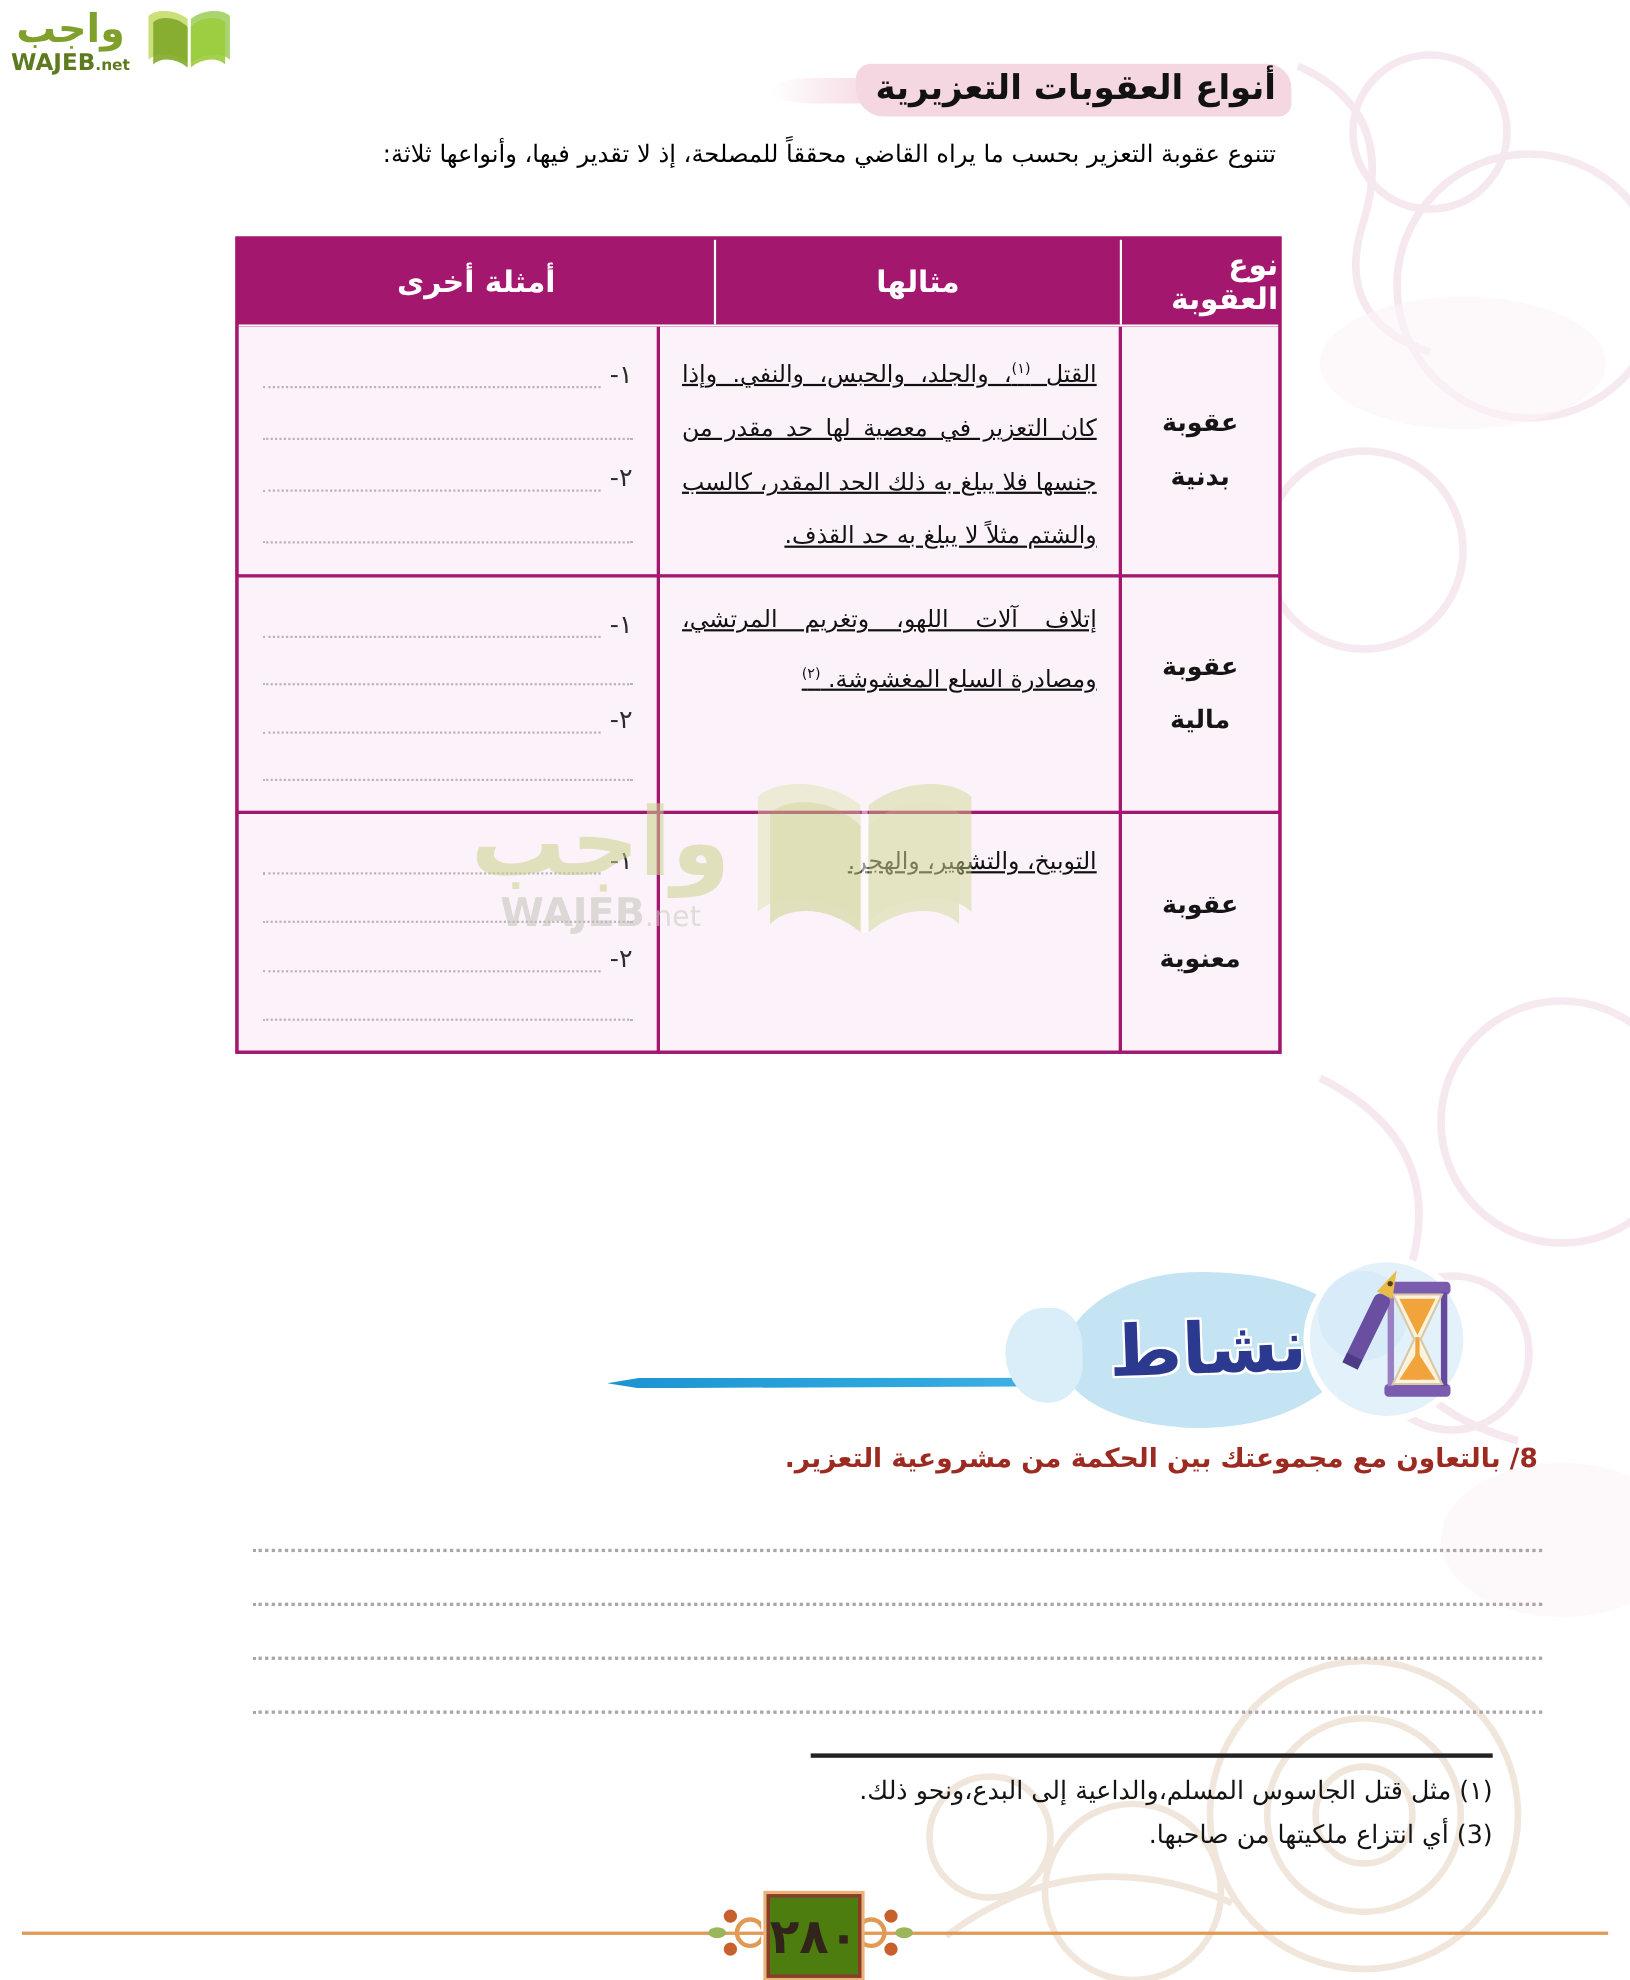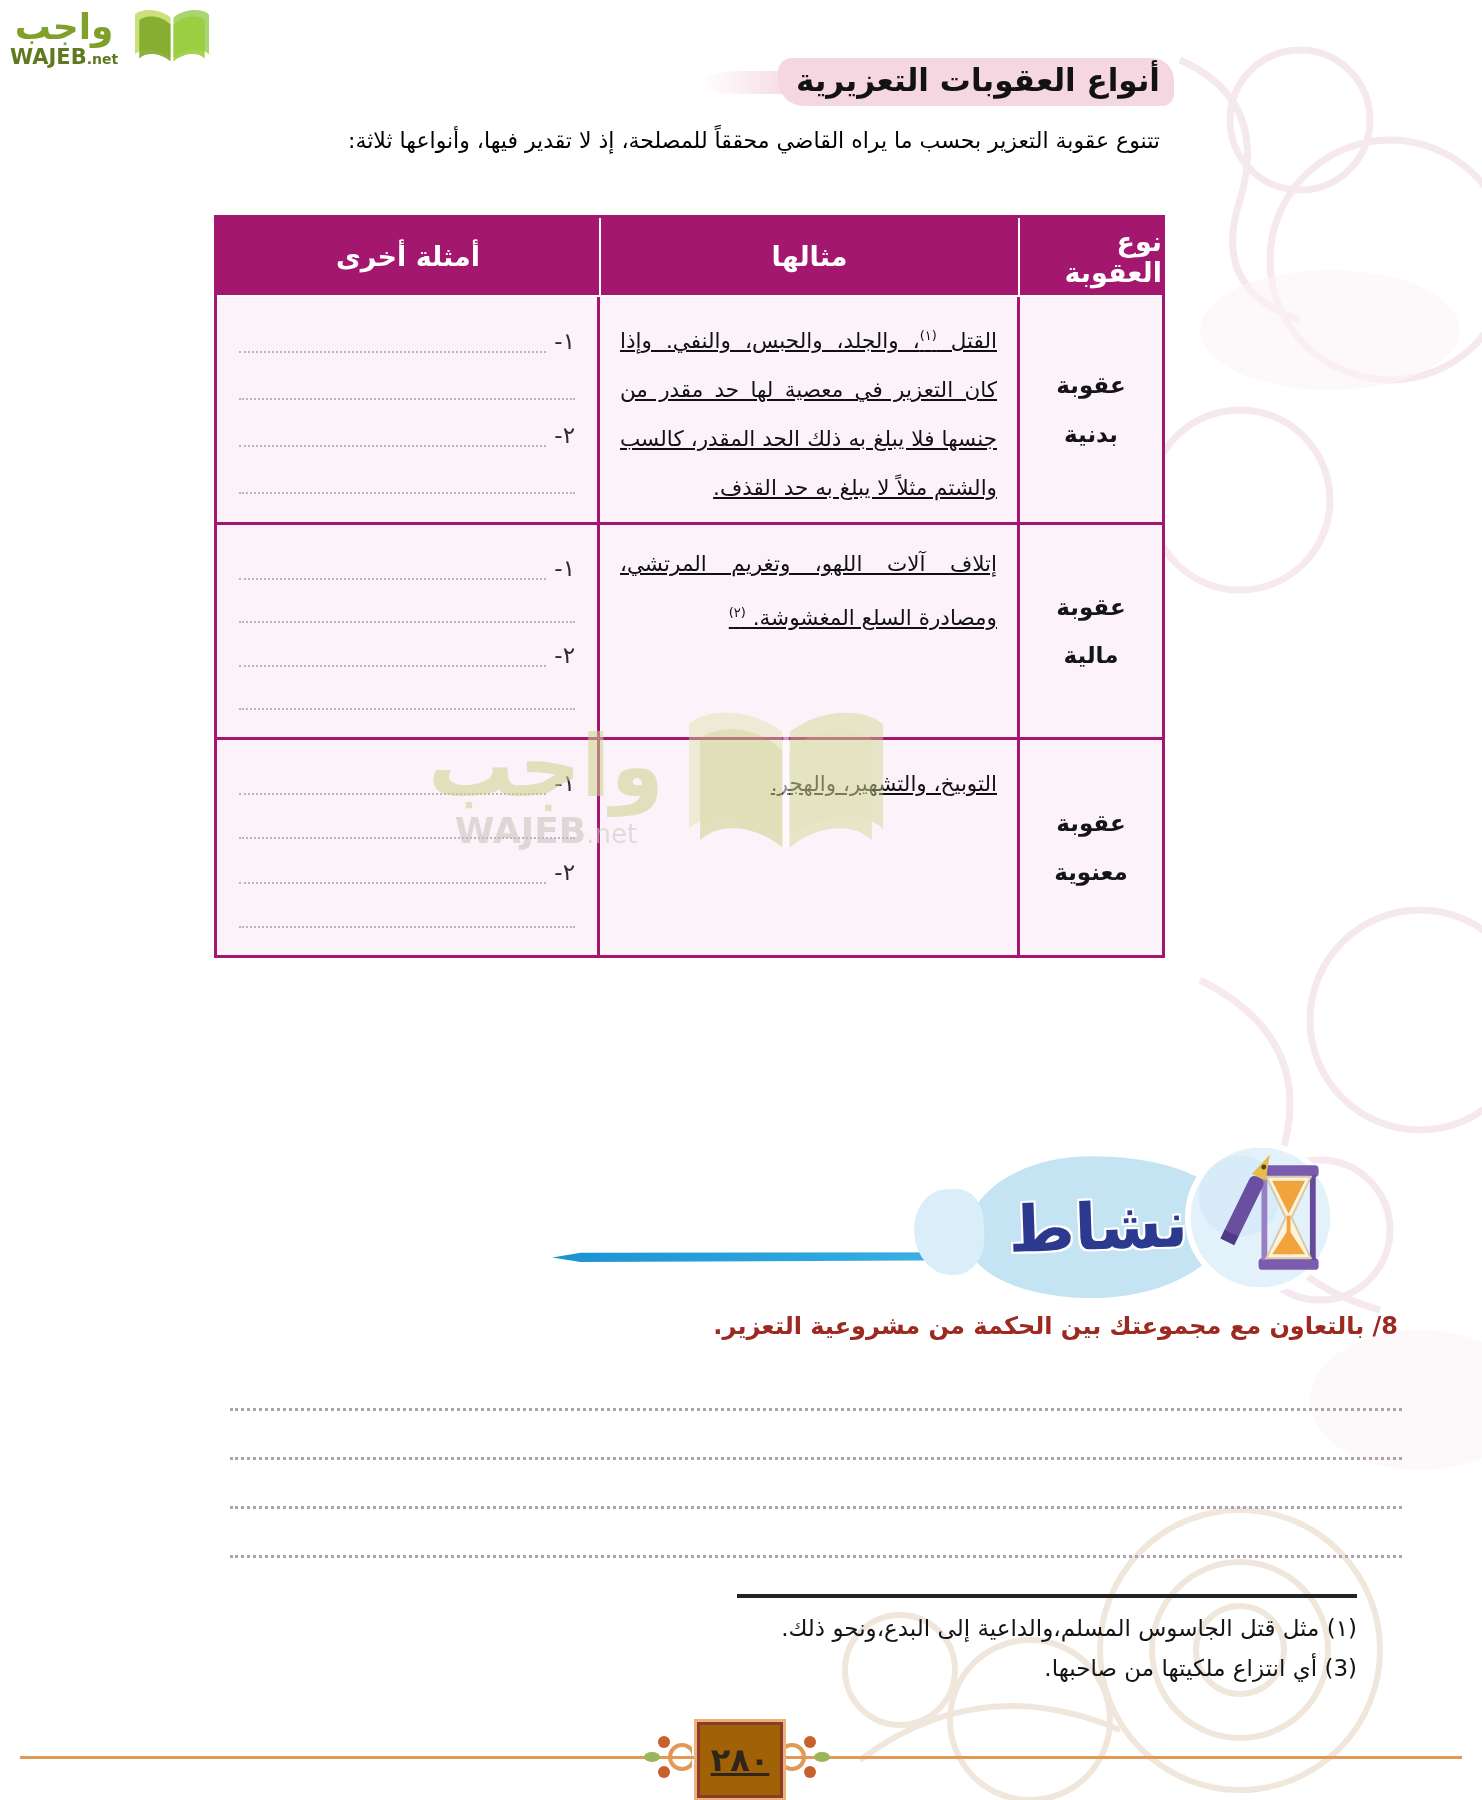--- a/index.html
+++ b/index.html
@@ -61,23 +61,23 @@
   .badge{font-size:64px;font-weight:bold;color:#2B3A8F;
     text-shadow:2px 2px 0 #fff,-2px 2px 0 #fff,2px -2px 0 #fff,-2px -2px 0 #fff;}
   .act-icon{left:1183px;top:1140px;z-index:3;}
   .prompt{direction:rtl;font-size:24px;font-weight:bold;color:#9C2A21;white-space:nowrap;}
   .ansline{border-bottom:3px dotted #ACA4A8;height:0;}
   
   .fn-rule{left:737px;top:1594px;width:620px;height:4px;background:#222222;}
   .fns{direction:rtl;font-size:23px;color:#141414;line-height:1.75;}
   
   .pn-line{left:20px;top:1756px;width:1442px;height:3px;background:#E09A55;}
-  .pn-frame{left:697px;top:1722px;width:80px;height:70px;background:#a16207;
+  .pn-frame{left:697px;top:1722px;width:80px;height:70px;background:#4d7c0f;
     border:3px solid #8C3A2B;box-shadow:0 0 0 3px #ECB277;z-index:2;
-    display:flex;align-items:center;justify-content:center;font-size:32px;font-weight:bold;color:#31241a;text-decoration:underline;}
+    display:flex;align-items:center;justify-content:center;font-size:44px;font-weight:bold;color:#31241a;}
   .pn-orn{top:1724px;width:50px;height:66px;z-index:1;}
   .bgdec{left:0;top:0;z-index:0;}
   .z1{z-index:1;}
 </style>
 </head>
 <body>
 
 <div class="page">
 
   <svg class="abs bgdec" width="1482" height="1800" viewBox="0 0 1482 1800">
@@ -122,21 +122,21 @@
     <span class="bg"></span>
     <span class="t">أنواع العقوبات التعزيرية</span>
   </div>
 
   <div class="abs intro z1" style="top:128px;right:322px;">تتنوع عقوبة التعزير بحسب ما يراه القاضي محققاً للمصلحة، إذ لا تقدير فيها، وأنواعها ثلاثة:</div>
 
   <div class="abs tbl z1">
     <div class="thead">
       <div class="th" style="width:142px;">نوع العقوبة</div>
       <div class="vsep"></div>
-      <div class="th" style="width:417px;">مثالها</div>
+      <div class="th" style="width:367px;">مثالها</div>
       <div class="vsep"></div>
       <div class="th" style="flex:1;">أمثلة أخرى</div>
     </div>
     <div class="tbody">
 
       <div class="cell type-cell">عقوبة بدنية</div>
       <div class="cell ex-cell"><span>القتل </span><sup>(١)</sup><span>، والجلد، والحبس، والنفي. وإذا كان التعزير في معصية لها حد مقدر من جنسها فلا يبلغ به ذلك الحد المقدر، كالسب والشتم مثلاً لا يبلغ به حد القذف.</span></div>
       <div class="cell oth-cell">
         <div class="dl">
             <span class="dl-n">١-</span>

